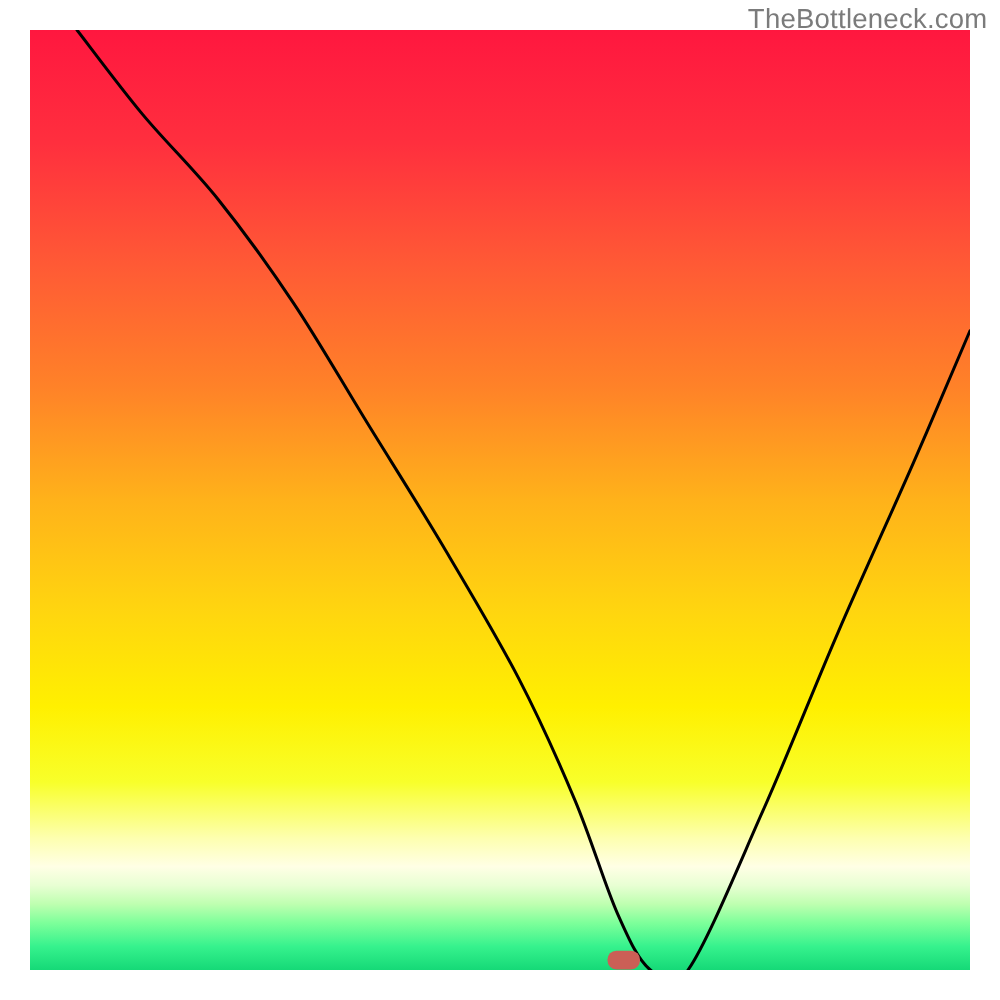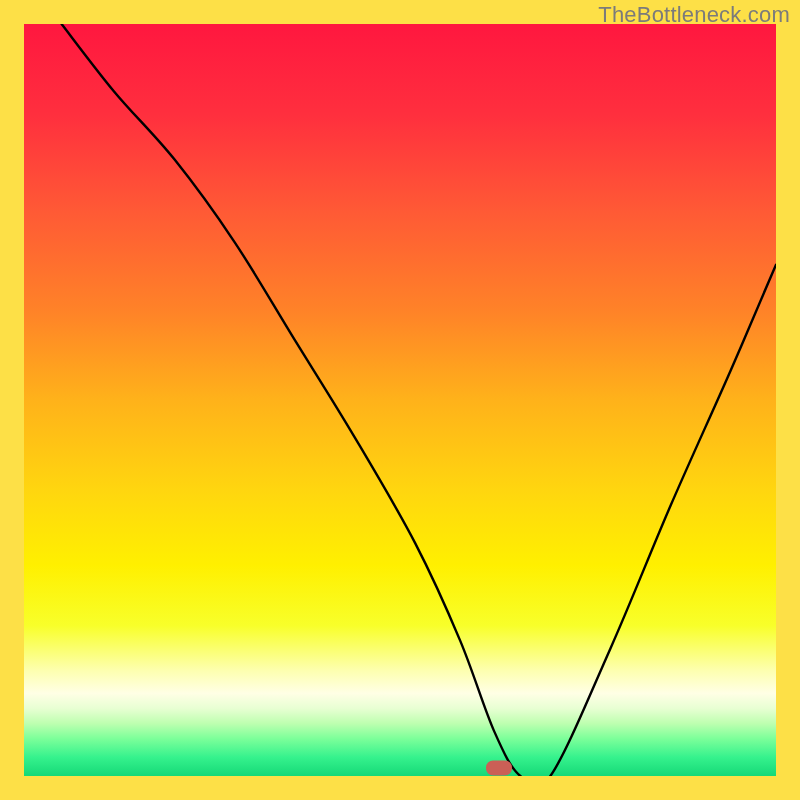--- a/index.html
+++ b/index.html
@@ -1,21 +1,21 @@
 <!DOCTYPE html>
 <html><head>
 <meta charset="utf-8">
 <style>
   * { margin: 0; padding: 0; box-sizing: border-box; }
   html, body { width: 800px; height: 800px; overflow: hidden; background: #000; }
   .frame {
     position: relative;
     width: 800px;
     height: 800px;
-    background: #fde047;
+    background: #ffffff;
   }
   .plot {
     position: absolute;
     left: 24px;
     top: 24px;
     width: 752px;
     height: 752px;
   }
   .grad {
     position: absolute;

